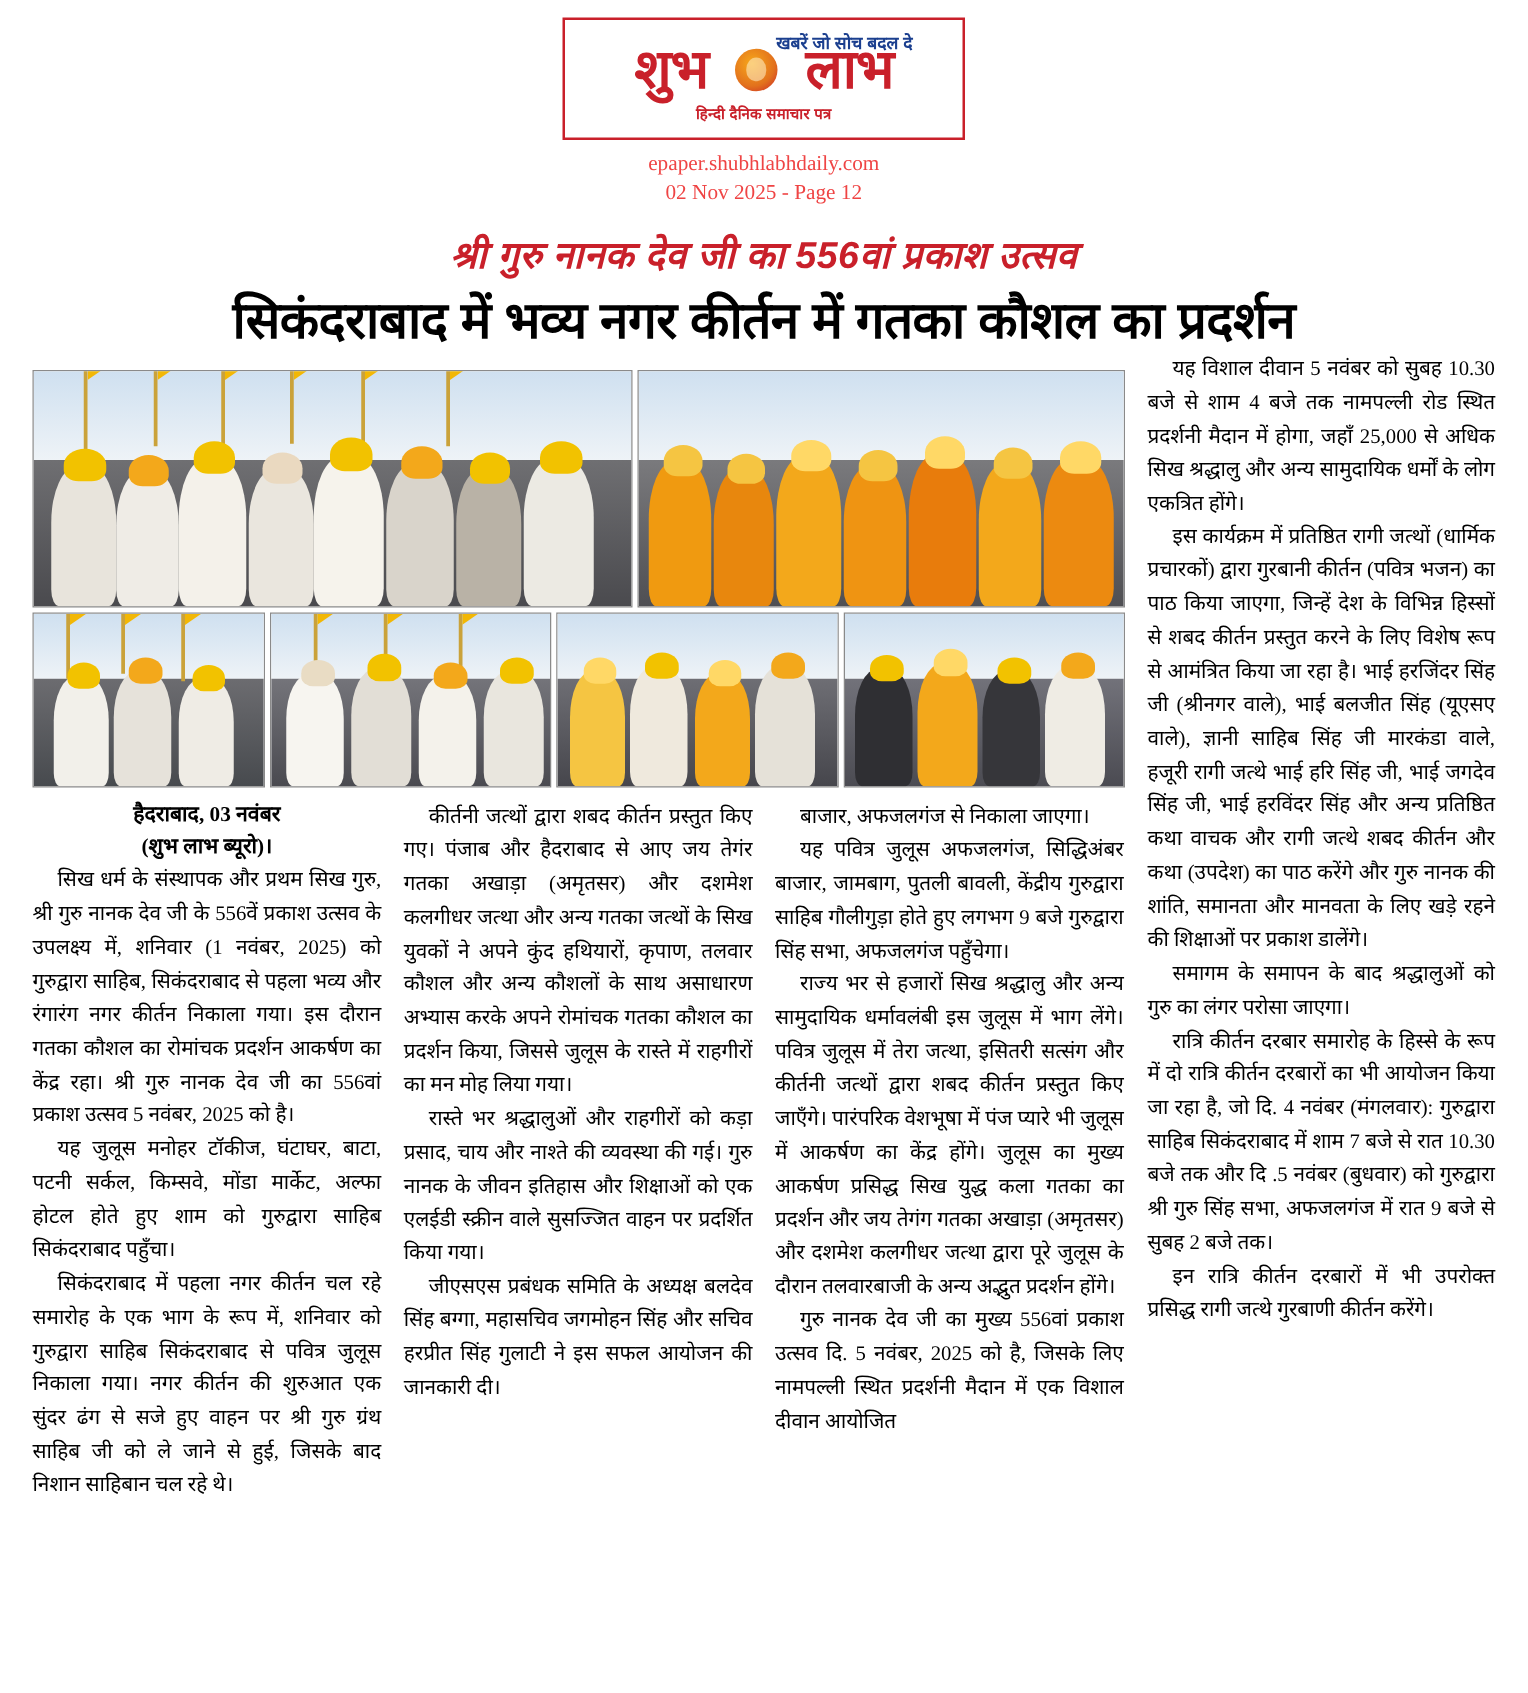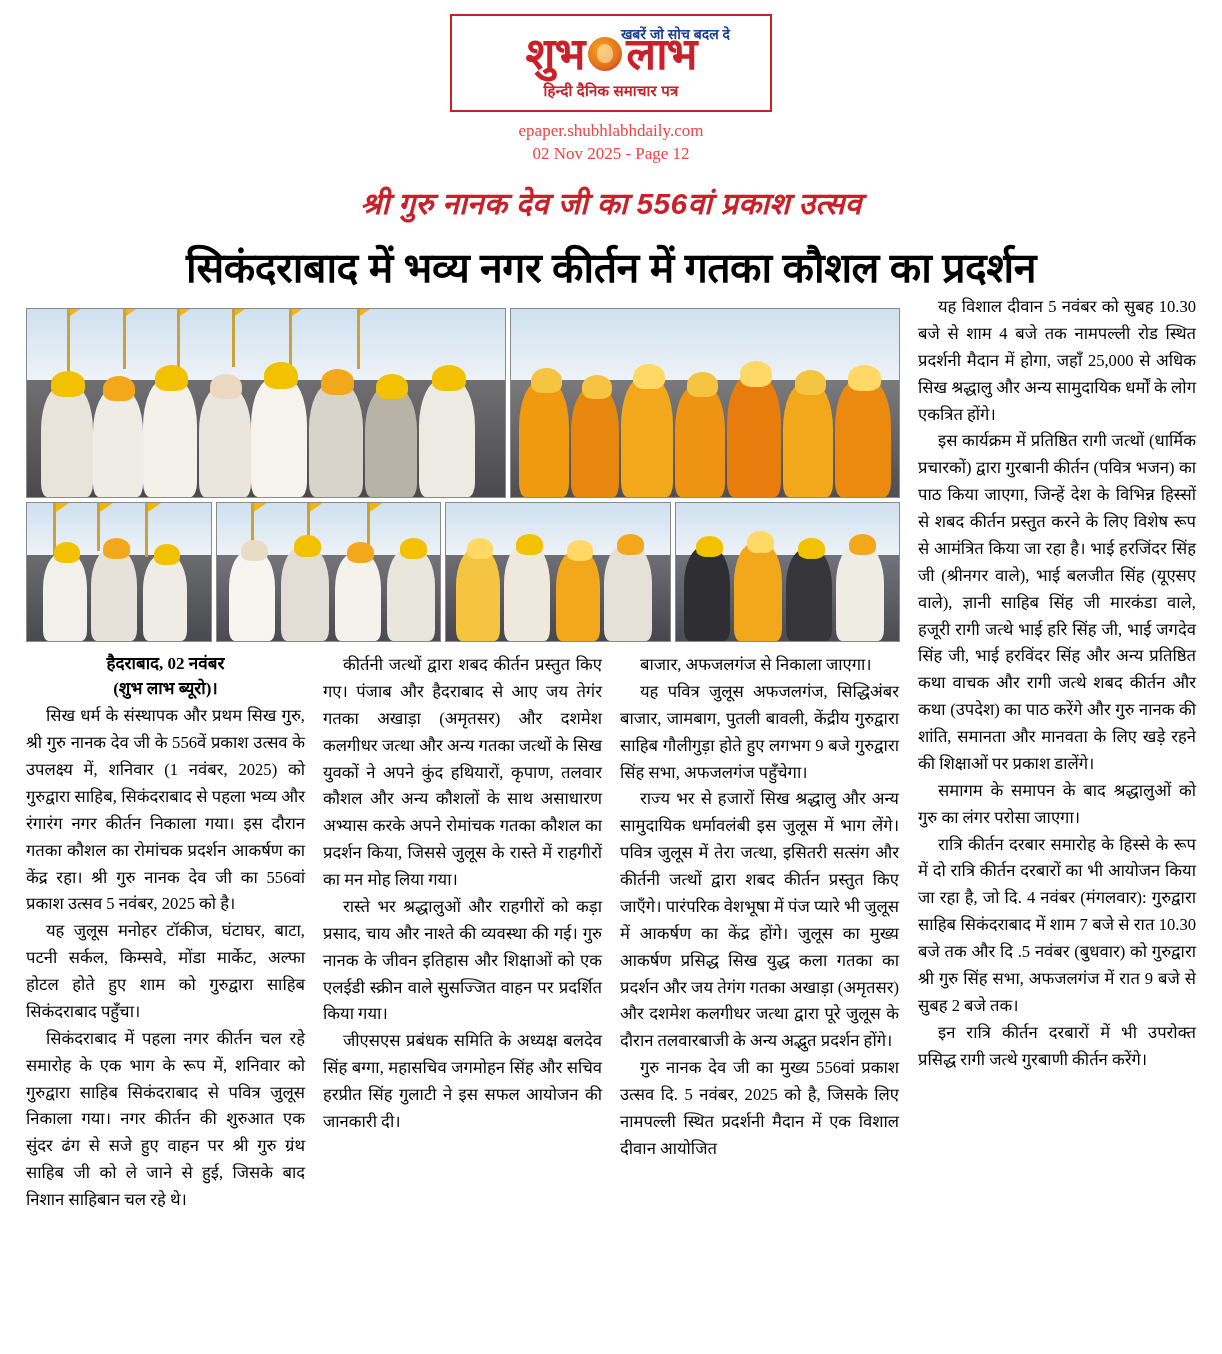--- a/index.html
+++ b/index.html
@@ -43,21 +43,21 @@
     color: #1b3f8f;
     font-weight: bold;
     position: absolute;
     top: 8px;
     right: 40px;
   }
   .logo-main {
     display: flex;
     align-items: center;
     justify-content: center;
-    gap: 4px;
+    gap: 22px;
     margin-top: 6px;
   }
   .logo-word {
     font-family: "Liberation Sans", sans-serif;
     font-size: 44px;
     font-weight: bold;
     color: #c9202a;
     letter-spacing: -1px;
     line-height: 1;
   }
@@ -72,21 +72,21 @@
     content: "";
     position: absolute;
     left: 9px; top: 7px;
     width: 16px; height: 19px;
     border-radius: 50% 50% 45% 45%;
     background: #fff3d0;
     opacity: .55;
   }
   .logo-tagline-bottom {
     font-family: "Liberation Sans", sans-serif;
-    font-size: 15px;
+    font-size: 12px;
     color: #c9202a;
     font-weight: bold;
     margin-top: 4px;
     letter-spacing: .2px;
   }
 
   .epaper-line, .date-line {
     text-align: center;
     font-family: "Liberation Serif", serif;
     font-size: 17px;
@@ -104,21 +104,21 @@
     font-style: italic;
     font-size: 30px;
     margin-top: 16px;
     letter-spacing: .3px;
   }
   .headline {
     text-align: center;
     font-family: "Liberation Sans", sans-serif;
     font-weight: bold;
     font-size: 41px;
-    margin-top: 22px;
+    margin-top: 10px;
     letter-spacing: -.5px;
     line-height: 1.15;
   }
 
   
   .photos {
     margin-top: 14px;
     width: 874px;
   }
   .photo-row {
@@ -341,21 +341,21 @@
               <div class="turban" style="left:173px;bottom:86px;width:27px;height:21px;background:#f3a81b;"></div>
             </div>
           </div>
         </div>
       </div>
 
       <div class="cols-left">
 
         <div class="col">
           <div class="dateline">
-            <span>हैदराबाद, 02 नवंबर</span><br>
+            <span>हैदराबाद, 03 नवंबर</span><br>
             <span>(शुभ लाभ ब्यूरो)।</span>
           </div>
           <p class="first">सिख धर्म के संस्थापक और प्रथम सिख गुरु, श्री गुरु नानक देव जी के 556वें प्रकाश उत्सव के उपलक्ष्य में, शनिवार (1 नवंबर, 2025) को गुरुद्वारा साहिब, सिकंदराबाद से पहला भव्य और रंगारंग नगर कीर्तन निकाला गया। इस दौरान गतका कौशल का रोमांचक प्रदर्शन आकर्षण का केंद्र रहा। श्री गुरु नानक देव जी का 556वां प्रकाश उत्सव 5 नवंबर, 2025 को है।</p>
           <p>यह जुलूस मनोहर टॉकीज, घंटाघर, बाटा, पटनी सर्कल, किम्सवे, मोंडा मार्केट, अल्फा होटल होते हुए शाम को गुरुद्वारा साहिब सिकंदराबाद पहुँचा।</p>
           <p>सिकंदराबाद में पहला नगर कीर्तन चल रहे समारोह के एक भाग के रूप में, शनिवार को गुरुद्वारा साहिब सिकंदराबाद से पवित्र जुलूस निकाला गया। नगर कीर्तन की शुरुआत एक सुंदर ढंग से सजे हुए वाहन पर श्री गुरु ग्रंथ साहिब जी को ले जाने से हुई, जिसके बाद निशान साहिबान चल रहे थे।</p>
         </div>
 
         <div class="col col-pad-top">
           <p>कीर्तनी जत्थों द्वारा शबद कीर्तन प्रस्तुत किए गए। पंजाब और हैदराबाद से आए जय तेगंर गतका अखाड़ा (अमृतसर) और दशमेश कलगीधर जत्था और अन्य गतका जत्थों के सिख युवकों ने अपने कुंद हथियारों, कृपाण, तलवार कौशल और अन्य कौशलों के साथ असाधारण अभ्यास करके अपने रोमांचक गतका कौशल का प्रदर्शन किया, जिससे जुलूस के रास्ते में राहगीरों का मन मोह लिया गया।</p>
           <p>रास्ते भर श्रद्धालुओं और राहगीरों को कड़ा प्रसाद, चाय और नाश्ते की व्यवस्था की गई। गुरु नानक के जीवन इतिहास और शिक्षाओं को एक एलईडी स्क्रीन वाले सुसज्जित वाहन पर प्रदर्शित किया गया।</p>

